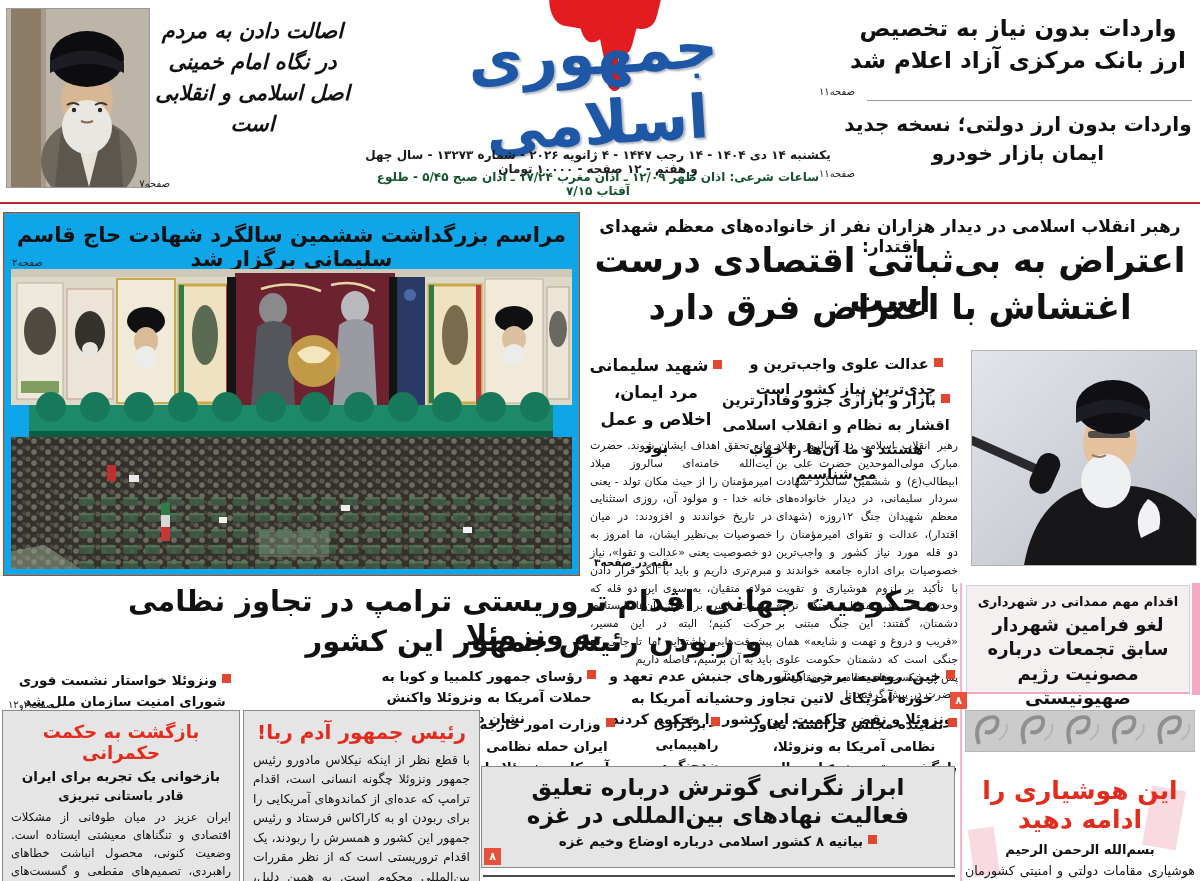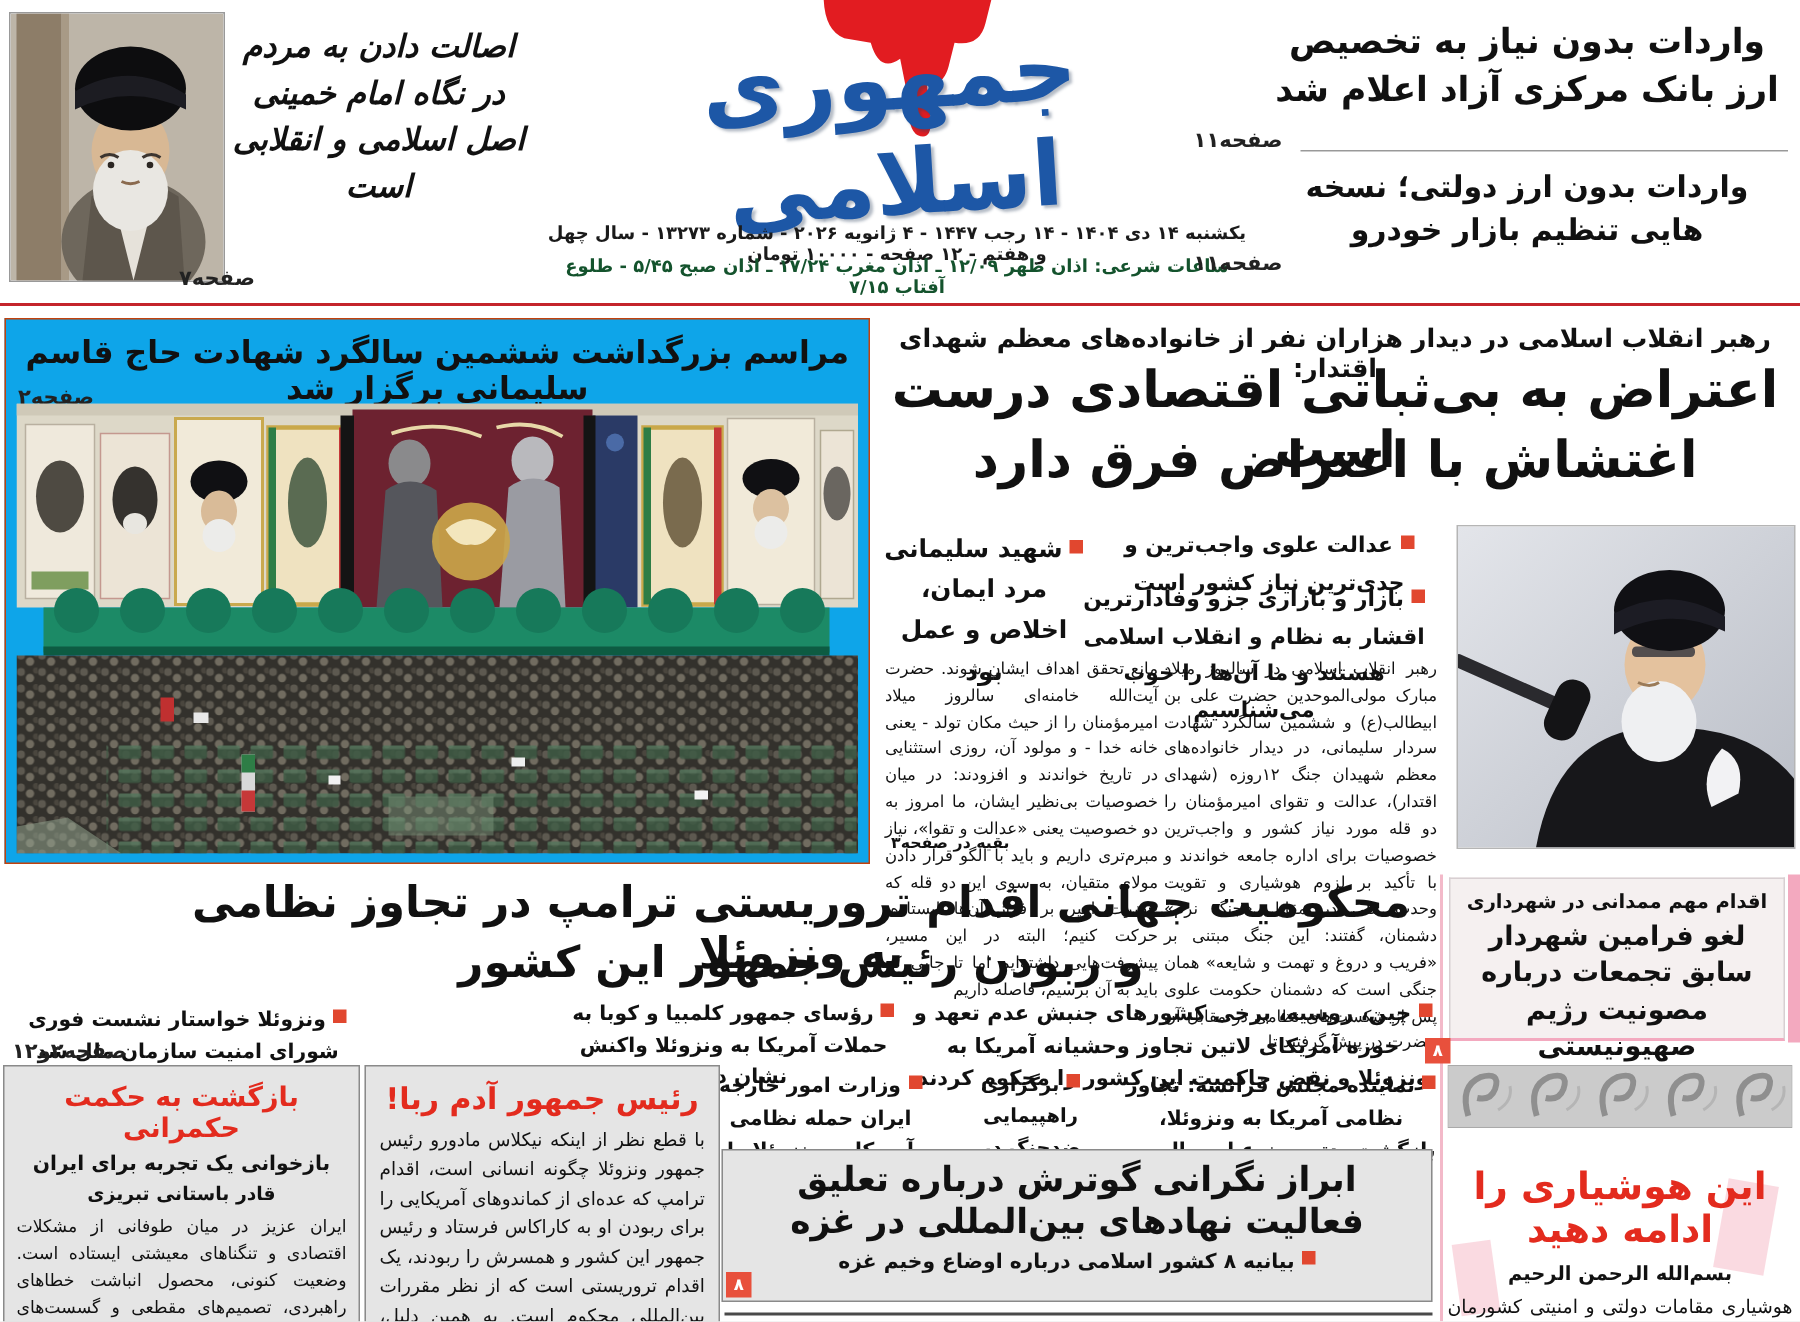--- a/index.html
+++ b/index.html
@@ -1,21 +1,21 @@
 <!DOCTYPE html>
 <html lang="fa" dir="rtl"><head>
 <meta charset="utf-8">
 <style>
   html,body{margin:0;padding:0;background:#e9e9e9;}
   #paper{position:relative;width:1200px;height:881px;background:#ffffff;overflow:hidden;
          font-family:"DejaVu Sans",sans-serif;direction:rtl;color:#111;}
   .abs{position:absolute;}
   .ctr{text-align:center;}
   .bold{font-weight:bold;}
-  .pageref{font-size:14px;font-weight:bold;color:#222;}
+  .pageref{font-size:10px;font-weight:normal;color:#222;}
   .sq{display:inline-block;width:9px;height:9px;background:#e1472f;margin-left:5px;vertical-align:2px;}
   .badge{width:17px;height:17px;background:#e8503c;color:#fff;font-size:11px;font-weight:bold;
          display:flex;align-items:center;justify-content:center;}
   .box{border:1px solid #8a8a8a;background:#e5e5e5;}
   .redtitle{color:#e32b1e;font-weight:bold;}
   .body-just{text-align:justify;}
   .hline{background:#999;height:1px;}
   svg{display:block;}
 </style>
 </head>
@@ -51,21 +51,21 @@
     </svg>
   </div>
   <div class="abs bold" style="right:390px;top:18px;width:430px;text-align:center;font-size:60px;color:#1d57a6;transform:rotate(-3.5deg);text-shadow:2px 2px 2px rgba(40,60,90,.35);">جمهوری اسلامی</div>
 
   <div class="abs bold ctr" style="right:368px;top:148px;width:468px;font-size:12px;color:#1a1a1a;">یکشنبه ۱۴ دی ۱۴۰۴ - ۱۴ رجب ۱۴۴۷ - ۴ ژانویه ۲۰۲۶ - شماره ۱۳۲۷۳ - سال چهل و هفتم - ۱۲ صفحه - ۱۰۰۰۰ تومان</div>
   <div class="abs bold ctr" style="right:368px;top:170px;width:468px;font-size:12px;color:#14532d;">ساعات شرعی:  اذان ظهر ۱۲/۰۹ ـ اذان مغرب ۱۷/۲۴ ـ اذان صبح ۵/۴۵ - طلوع آفتاب ۷/۱۵</div>
 
   <div class="abs bold ctr" style="right:8px;top:12px;width:348px;font-size:23px;line-height:1.4;">واردات بدون نیاز به تخصیص ارز بانک مرکزی آزاد اعلام شد</div>
   <div class="abs pageref" style="right:345px;top:86px;">صفحه۱۱</div>
   <div class="abs hline" style="right:8px;top:100px;width:325px;"></div>
-  <div class="abs bold ctr" style="right:8px;top:110px;width:348px;font-size:20px;line-height:1.45;">واردات بدون ارز دولتی؛ نسخه هایی تنظیم بازار خودرو</div>
+  <div class="abs bold ctr" style="right:8px;top:110px;width:348px;font-size:20px;line-height:1.45;">واردات بدون ارز دولتی؛ نسخه جدید ایمان بازار خودرو</div>
   <div class="abs pageref" style="right:345px;top:168px;">صفحه۱۱</div>
 
   <div class="abs" style="right:0;top:202px;width:1200px;height:2px;background:#c4242b;"></div>
 
   <div class="abs" style="right:620px;top:212px;width:575px;height:362px;border:1px solid #c2410c;background:#0ea5e9;">
     <div class="bold ctr" style="padding-top:10px;font-size:21px;">مراسم بزرگداشت ششمین سالگرد شهادت حاج قاسم سلیمانی برگزار شد</div>
     <div class="pageref" style="position:absolute;left:8px;top:44px;">صفحه۲</div>
     <div style="position:absolute;right:7px;top:56px;width:561px;height:300px;">
       <svg viewBox="0 0 561 300" width="561" height="300" preserveAspectRatio="none">
         <defs>

